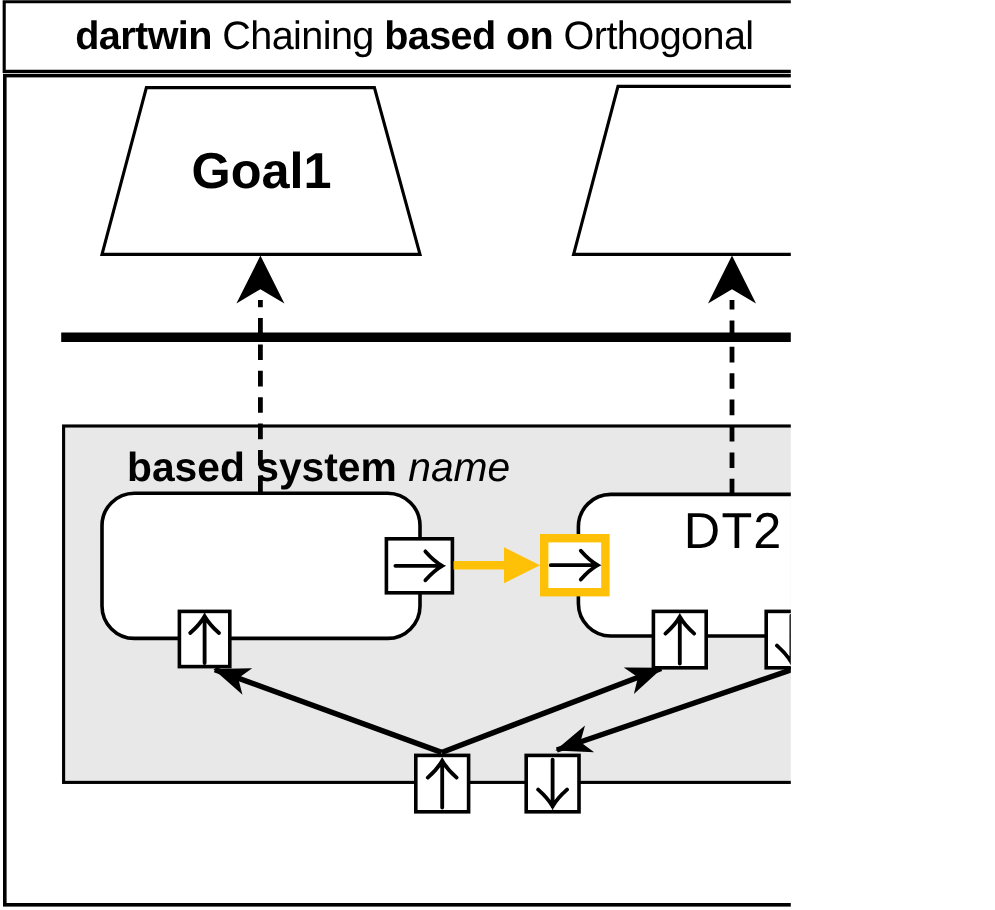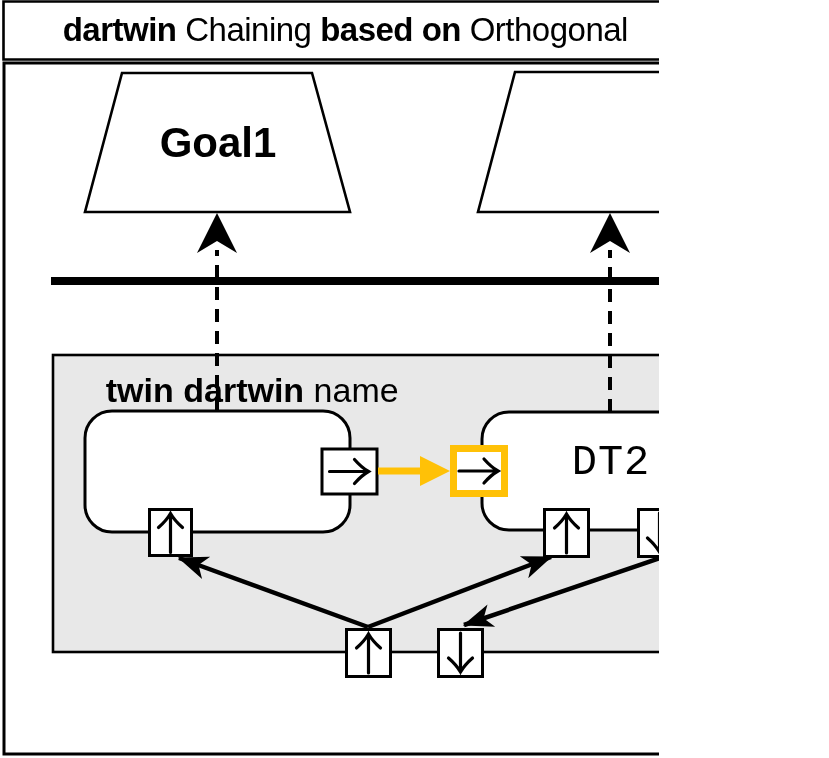--- a/index.html
+++ b/index.html
@@ -16,24 +16,24 @@
   }
   .canvas svg{position:absolute;left:0;top:0;}
   .lbl{position:absolute;white-space:pre;}
   .tab-title{left:28px;top:30px;transform:translateY(-50%);font-size:33px;letter-spacing:-0.5px;}
   .tab-title .b{font-weight:bold;}
   .goal-label{font-size:42px;font-weight:bold;transform:translate(-50%,-50%);}
   .goal1{left:218px;top:143px;}
   .goal2{left:608px;top:143px;}
   .twin-label{left:68px;top:390px;transform:translateY(-50%);font-size:34px;}
   .twin-label .b{font-weight:bold;}
-  .twin-label .i{text-align:center;}
+  .twin-label .i{font-style:italic;text-align:center;}
   .dt-label{font-size:42px;transform:translate(-50%,-50%);letter-spacing:1px;}
   .dt1{left:218px;top:470px;}
-  .dt2{left:611px;top:463px;font-family:Liberation Mono, monospace;}
+  .dt2{left:611px;top:443px;}
   .orange-stroke{stroke:var(--highlight);}
   .orange-fill{fill:var(--highlight);}
   .gray-fill{fill:var(--gray);}
 </style>
 </head>
 <body>
 
 <div class="canvas">
 
   <svg width="829" height="758" viewBox="0 0 829 758">
@@ -107,18 +107,18 @@
     </g>
   </svg>
 
   <div class="lbl tab-title">
     <span class="b">dartwin</span><span> Chaining </span><span class="b">based on</span><span> Orthogonal</span>
   </div>
 
   <div class="lbl goal-label goal1">Goal1</div>
 
   <div class="lbl twin-label">
-    <span class="b">twin dartwin</span><span> </span><span class="i">name</span>
+    <span class="b">based system</span><span> </span><span class="i">name</span>
   </div>
 
   <div class="lbl dt-label dt2">DT2</div>
 
 </div>
 
 </body></html>

